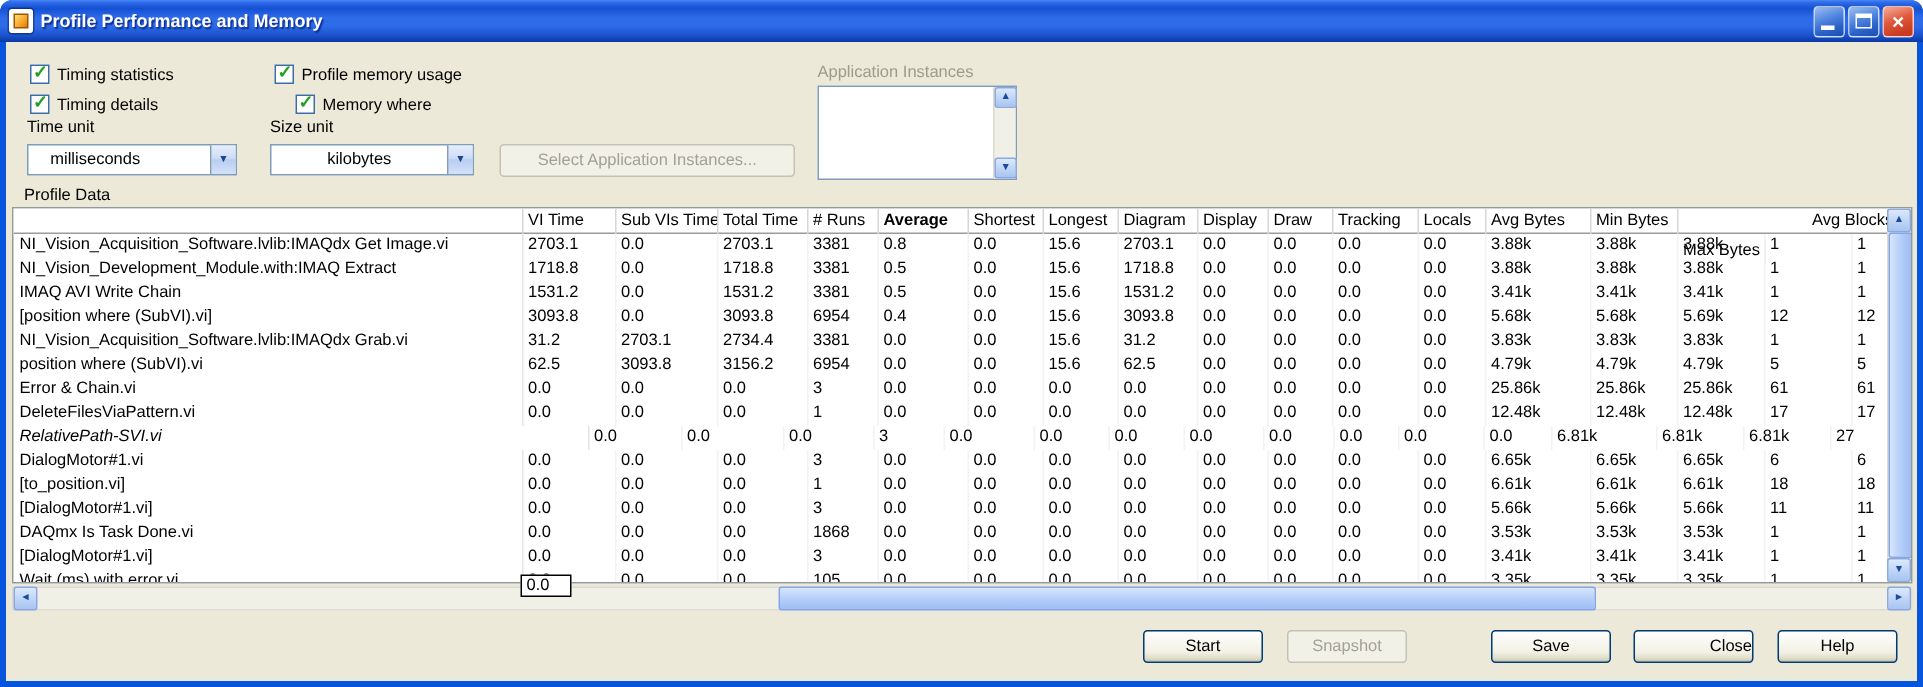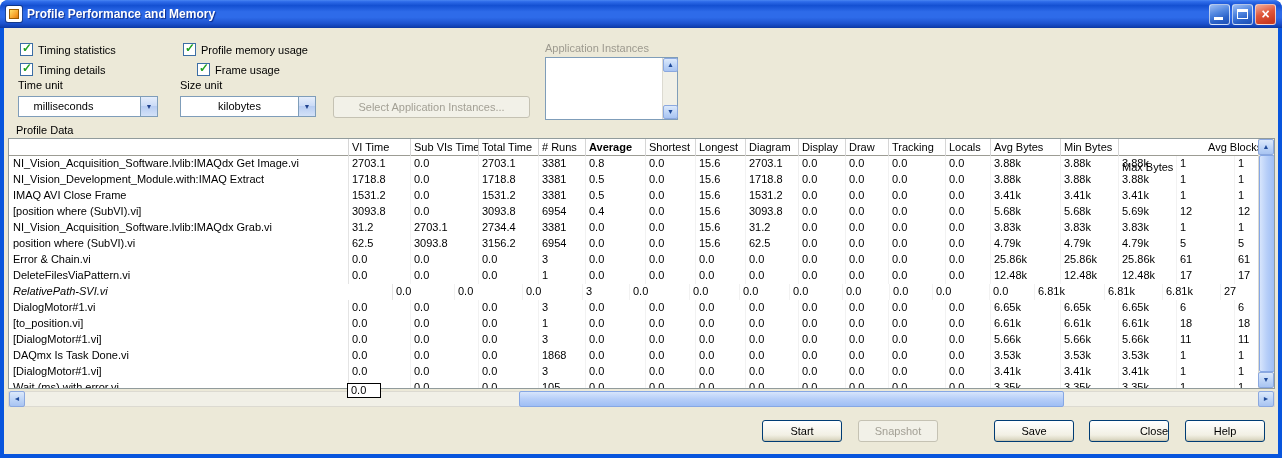--- a/index.html
+++ b/index.html
@@ -105,21 +105,21 @@
     <label class="check" style="left:16px;top:35px;">
       <span class="box on"></span>
       <span>Timing details</span>
     </label>
     <label class="check" style="left:179px;top:15px;">
       <span class="box on"></span>
       <span>Profile memory usage</span>
     </label>
     <label class="check" style="left:193px;top:35px;">
       <span class="box on"></span>
-      <span>Frame usage</span>
+      <span>Memory where</span>
     </label>
 
     <div class="lbl" style="left:14px;top:51px;">Time unit</div>
     <div class="combo" style="left:14px;top:68px;width:140px;gap:32px;">
       <span class="val">milliseconds</span>
       <span class="arrow">▼</span>
     </div>
 
     <div class="lbl" style="left:176px;top:51px;">Size unit</div>
     <div class="combo" style="left:176px;top:68px;width:136px;">
@@ -195,21 +195,21 @@
             <div class="td" style="width: 43px;">0.0</div>
             <div class="td" style="width: 57px;">0.0</div>
             <div class="td" style="width: 45px;">0.0</div>
             <div class="td" style="width: 70px;">3.88k</div>
             <div class="td" style="width: 58px;">3.88k</div>
             <div class="td" style="width: 58px;">3.88k</div>
             <div class="td" style="width: 58px;">1</div>
             <div class="td" style="width: 24px;">1</div>
           </div>
           <div class="tr">
-            <div class="td" style="width: 340px;">IMAQ AVI Close Frame</div>
+            <div class="td" style="width: 340px;">IMAQ AVI Write Chain</div>
             <div class="td" style="width: 62px;">1531.2</div>
             <div class="td" style="width: 68px;">0.0</div>
             <div class="td" style="width: 60px;">1531.2</div>
             <div class="td" style="width: 47px;">3381</div>
             <div class="td" style="width: 60px;">0.5</div>
             <div class="td" style="width: 50px;">0.0</div>
             <div class="td" style="width: 50px;">15.6</div>
             <div class="td" style="width: 53px;">1531.2</div>
             <div class="td" style="width: 47px;">0.0</div>
             <div class="td" style="width: 43px;">0.0</div>

